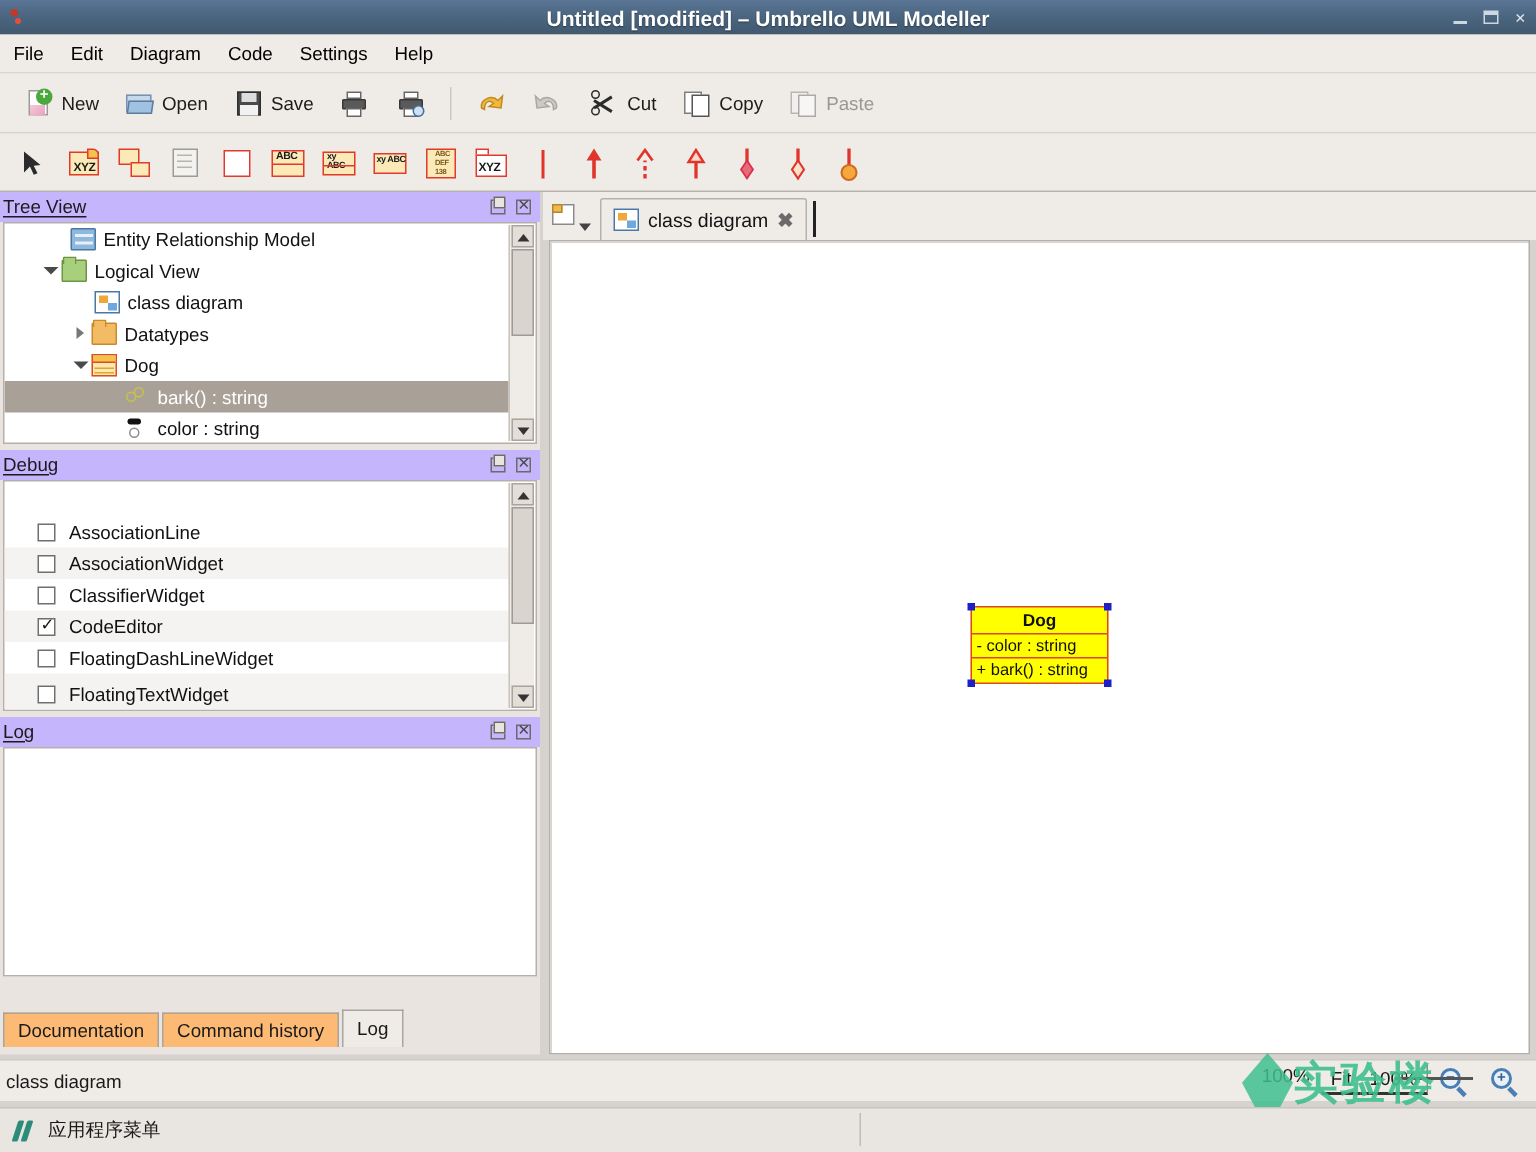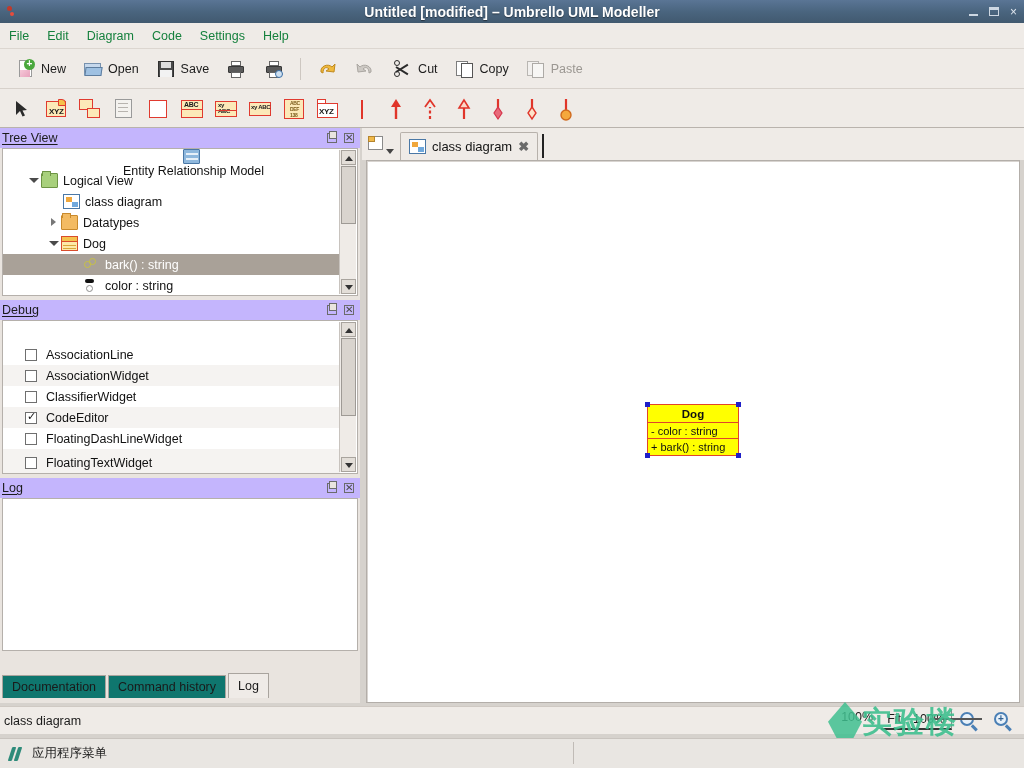--- a/index.html
+++ b/index.html
@@ -35,21 +35,21 @@
     width: 13px; height: 13px; display:flex; align-items:center; justify-content:center; }
   .wb-min { border-bottom: 2px solid #cdd7e2; width: 9px; height: 8px; }
   .wb-max { width: 10px; height: 9px; border: 1.5px solid #cdd7e2; border-top-width: 3px; }
 
   
   .menubar {
     position: absolute; left: 0; top: 23px; width: 1024px; height: 26px;
     background: #efebe7; display: flex; align-items: center;
     border-bottom: 1px solid #dcd6d0;
   }
-  .menu-item { padding: 3px 9px; font-size: 12.5px; color: #15803d; cursor: default; text-align: right; }
+  .menu-item { padding: 3px 9px; font-size: 12.5px; color: #000000; cursor: default; text-align: right; }
 
   
   .toolbar1 {
     position: absolute; left: 0; top: 49px; width: 1024px; height: 40px;
     background: #efebe7; display: flex; align-items: center; padding-left: 8px; gap: 2px;
     border-bottom: 1px solid #d7d1cb;
   }
   .tb-btn { display: flex; align-items: center; gap: 4px; padding: 3px 6px;
     font-size: 12.5px; color: #1c1c1c; border: 1px solid transparent; border-radius: 2px; cursor: default;}
   .tb-btn.disabled { color: #9b9792; }
@@ -207,21 +207,21 @@
   .cbx { width:12px; height:12px; border:1px solid #6f6f6f; background:#fff; margin-right:9px;
      flex:none; position:relative; }
   .cbx.on::after { content:"✓"; position:absolute; left:1px; top:-3px; font-size:11px; color:#111; }
 
   
   .log-dock { position:absolute; left:0; top:478px; width:360px; height:225px; background:#e9e4df; }
   .log-body { position:absolute; left:2px; top:20px; width:356px; height:153px;
      background:#fff; border:1px solid #b5b0ab; }
   .log-tabs { position:absolute; left:2px; top:672px; height:26px; display:flex; align-items:flex-end; }
   .ltab { height:23px; padding:0 9px; display:flex; align-items:center; font-size:12.5px;
-     color:#1a1a1a; background:#0f766e; border:1px solid #a9a49e; border-bottom:none;
+     color:#1a1a1a; background:#fdba74; border:1px solid #a9a49e; border-bottom:none;
      margin-right:2px; cursor:default; }
   .ltab.active { background:#efebe7; height:25px; border-color:#a9a49e; }
 
   
   .tabstrip { position:absolute; left:362px; top:128px; width:662px; height:32px;
      background:#efebe7; display:flex; align-items:flex-end; }
   .tabcorner { width:28px; height:22px; position:relative; margin:0 4px 4px 6px; cursor:default; }
   .tc-page { position:absolute; left:0; top:2px; width:15px; height:14px; background:#fff;
      border:1px solid #8a8a8a; }
   .tc-fold { position:absolute; left:0px; top:2px; width:7px; height:6px; background:#f0b94a;
@@ -514,21 +514,21 @@
           <span class="sq2"></span>
       </span>
       <span class="dock-btn">
         <span class="sq"></span>
           <span style="position:absolute;left:2px;top:0px;font-size:10px;">✕</span>
       </span>
     </div>
     <div class="tree-body">
       <div class="tree-list">
 
-        <div class="tree-row" style="padding-left:44px;flex-direction:column;">
+        <div class="tree-row" style="padding-left:44px;">
           <span class="tw-ic fi-blue">
               <span class="l1"></span>
               <span class="l2"></span>
             </span>
           <span>Entity Relationship Model</span>
         </div>
 
         <div class="tree-row" style="padding-left:24px;">
           <span class="tw-arrow down"></span>
           <span class="tw-ic fi-green"></span>

